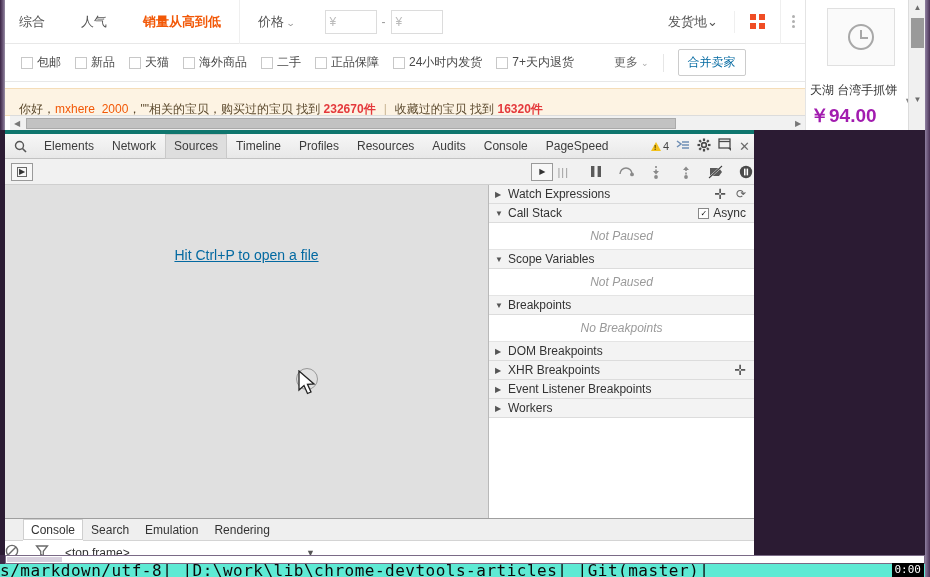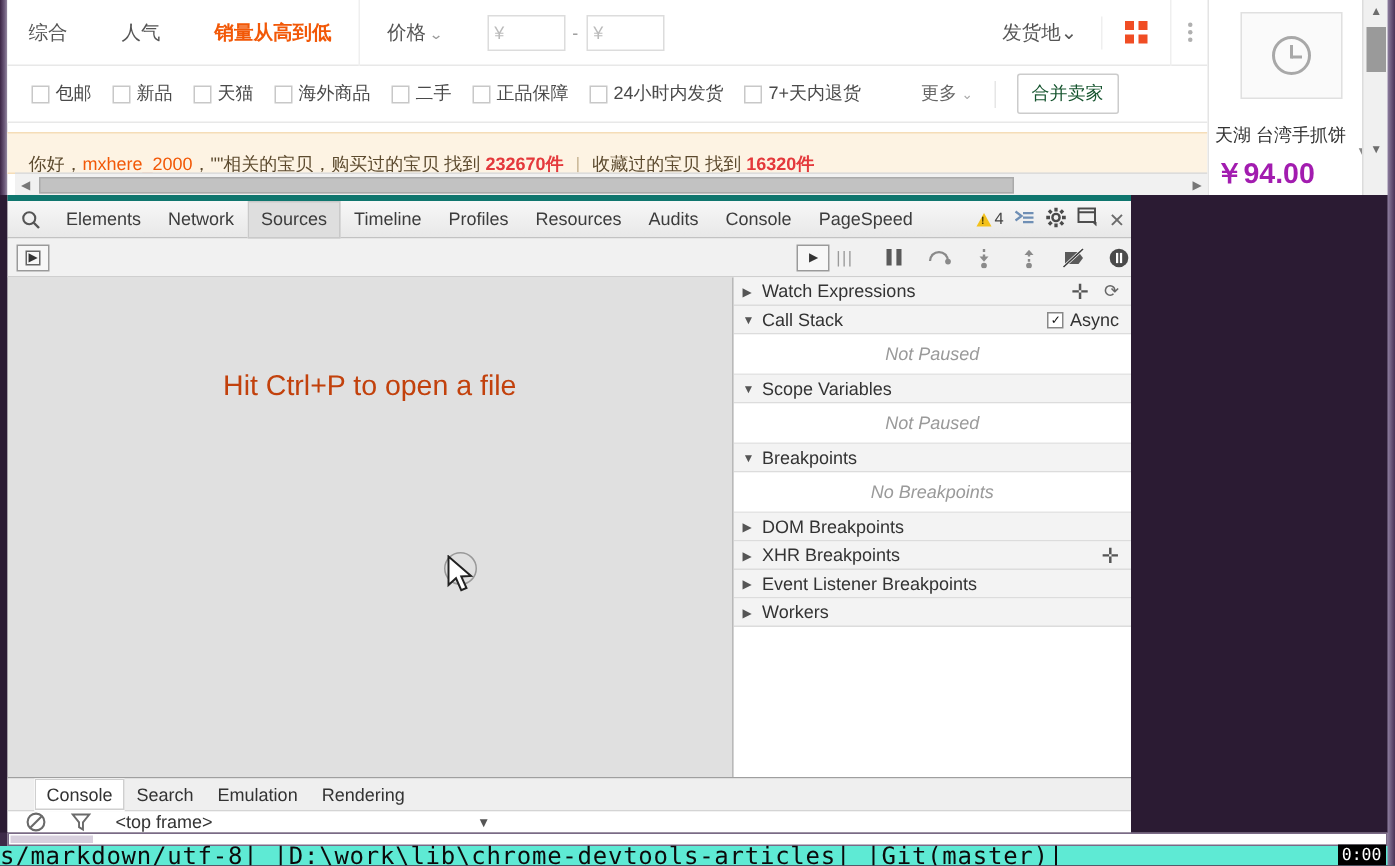--- a/index.html
+++ b/index.html
@@ -83,21 +83,21 @@
     font-size: 12px; color: #4a4a4a;
   }
   .chk .box {
     width: 12px; height: 12px; border: 1px solid #c8c8c8; background: #fff;
     margin-right: 4px; display: inline-block;
   }
   .more-link { margin-left: 26px; font-size: 12px; color: #666; white-space: nowrap; text-align: right; }
   .more-link .caret { margin-left: 3px; color: #aaa; font-size: 9px; }
   .filter-sep { width: 1px; height: 18px; background: #e6e6e6; margin: 0 14px; }
   .merge-btn {
-    border: 1px solid #ccc; background: #fff; font-size: 12px; color: #14532d;
+    border: 1px solid #ccc; background: #fff; font-size: 12px; color: #0369a1;
     padding: 4px 9px; white-space: nowrap; border-radius: 2px; text-align: center;
   }
 
   
   .banner {
     position: relative; height: 28px; background: #fdf3e3;
     border: 1px solid #f5ddb8; border-left: none; border-right: none;
     margin-top: 6px;
     font-size: 12px; color: #5c4a2e; white-space: nowrap; overflow: hidden;
     padding-left: 14px; line-height: 40px;
@@ -223,21 +223,21 @@
   .dbg-btn { width: 17px; height: 17px; display: flex; align-items: center; justify-content: center; color: #5a5a5a; }
 
   
   .dt-body { display: flex; height: 333px; }
   .dt-source {
     width: 484px; background: #e0e0e0; position: relative;
     border-right: 1px solid #b9b9b9;
   }
   .dt-hint {
     position: absolute; left: 0; right: 0; top: 62px; text-align: center;
-    color: #c2410c; font-size: 19px;
+    color: #0369a1; font-size: 14px; text-decoration: underline;
   }
   .cursor-arrow {
     position: absolute; left: 292px; top: 185px; width: 26px; height: 28px;
   }
   .cursor-ring {
     position: absolute; left: 291px; top: 183px; width: 22px; height: 22px;
     border: 1px solid #999; border-radius: 50%; background: transparent;
   }
   .dt-sidebar { flex: 1; background: #fff; overflow: hidden; }
   .sec-head {
@@ -260,21 +260,21 @@
 
   
   .dt-drawer { border-top: 1px solid #9f9f9f; background: #fff; height: 66px; }
   .drawer-tabs {
     height: 22px; display: flex; align-items: center; background: #efefef;
     border-bottom: 1px solid #d4d4d4; padding-left: 18px;
   }
   .drawer-tab { padding: 0 8px; height: 22px; line-height: 22px; font-size: 12px; color: #333; }
   .drawer-tab.active { background: #fff; box-shadow: inset 0 0 0 1px #cfcfcf; border-bottom: 1px solid #fff; }
   .console-toolbar {
-    height: 24px; display: flex; align-items: flex-start; padding-left: 12px; gap: 16px;
+    height: 24px; display: flex; align-items: center; padding-left: 0; gap: 16px;
     background: #fff; border-bottom: 1px solid #ececec;
   }
   .c-icon { color: #666; font-size: 13px; }
   .frame-sel { display:flex; align-items:center; width: 250px; font-size: 12px; color: #333; }
   .frame-sel .cv { margin-left: auto; color: #555; font-size: 9px; }
 
   
   .emacs-bar {
     position: absolute; left: 0; bottom: 0; width: 930px; height: 22px;
     background: #3d2a47; overflow: hidden;

